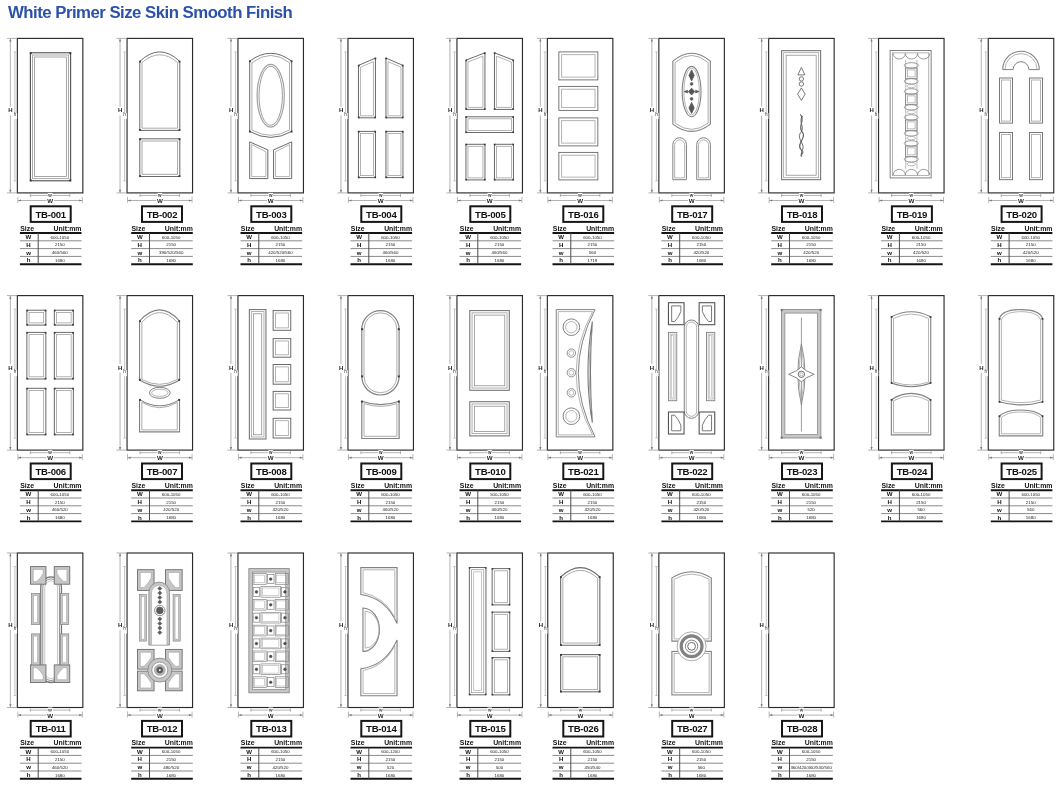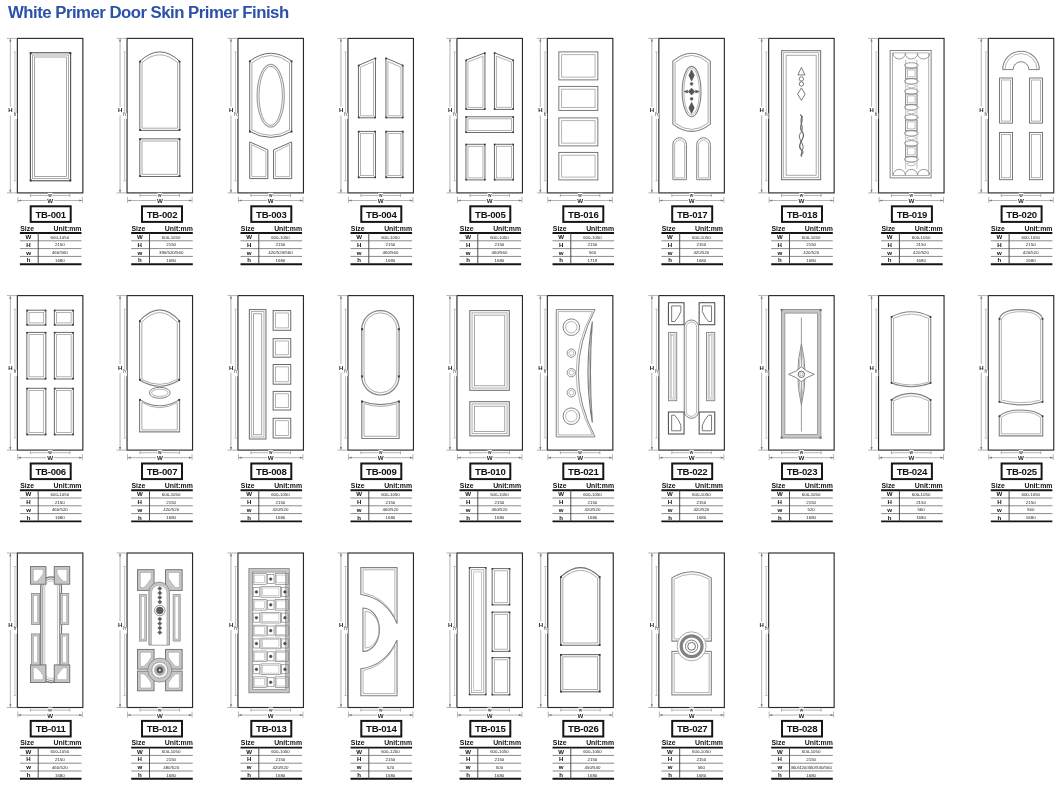--- a/index.html
+++ b/index.html
@@ -1718,13 +1718,13 @@
       <line x1="789.50" y1="747.60" x2="789.50" y2="778.80" stroke="#4a4a4a" stroke-width="1"></line>
       <text x="779.80" y="753.60" font-size="6.1" font-weight="bold" text-anchor="middle" fill="#111">W</text>
       <text x="811.15" y="753.10" font-size="4.4" font-weight="normal" text-anchor="middle" fill="#222">600-1050</text>
       <text x="779.80" y="761.40" font-size="6.1" font-weight="bold" text-anchor="middle" fill="#111">H</text>
       <text x="811.15" y="760.90" font-size="4.4" font-weight="normal" text-anchor="middle" fill="#222">2150</text>
       <text x="779.80" y="769.20" font-size="6.1" font-weight="bold" text-anchor="middle" fill="#111">w</text>
       <text x="811.15" y="768.70" font-size="4.4" font-weight="normal" text-anchor="middle" fill="#222">360/420/460/530/560</text>
       <text x="779.80" y="777.00" font-size="6.1" font-weight="bold" text-anchor="middle" fill="#111">h</text>
       <text x="811.15" y="776.50" font-size="4.4" font-weight="normal" text-anchor="middle" fill="#222">1680</text>
     </svg></div>
-<div id="title">White Primer Door Skin Primer Finish</div>
+<div id="title">White Primer Size Skin Smooth Finish</div>
 
 </body></html>

